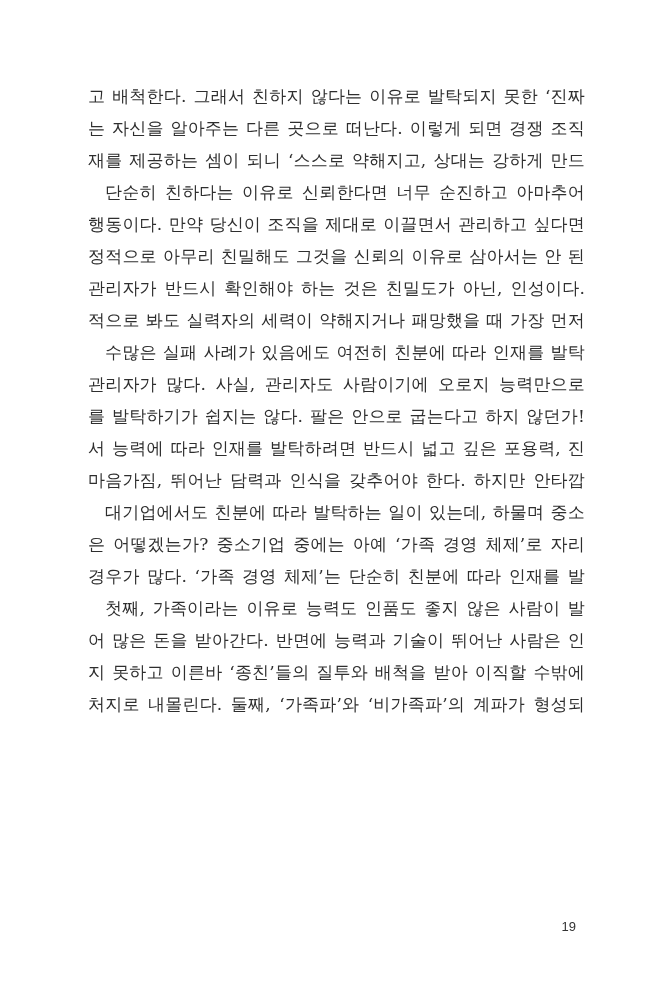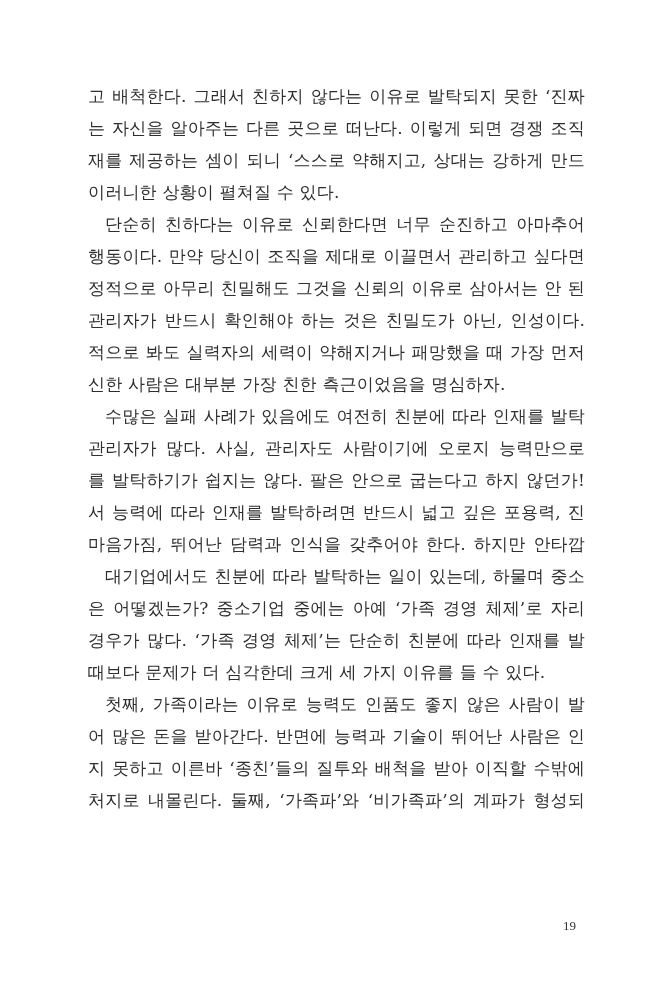--- a/index.html
+++ b/index.html
@@ -38,60 +38,57 @@
   .line.para-end {
     text-align-last: left;
   }
   .line.indent {
     text-indent: 17px;
   }
   .folio {
     position: absolute;
     right: 95px;
     bottom: 60px;
-    font-family: Liberation Serif, serif;
+    font-family: Liberation Sans, sans-serif;
     font-size: 13px;
     color: #333333;
   }
 </style>
 </head>
 <body>
 
 <div class="page">
   <div class="text-block">
 
     <div class="paragraph">
       <div class="line">고 배척한다. 그래서 친하지 않다는 이유로 발탁되지 못한 ‘진짜 인재’</div>
       <div class="line">는 자신을 알아주는 다른 곳으로 떠난다. 이렇게 되면 경쟁 조직에 인</div>
       <div class="line">재를 제공하는 셈이 되니 ‘스스로 약해지고, 상대는 강하게 만드는’ 아</div>
-      <div class="line para-end">이러니한 상황이 펼쳐질 수 있다.</div>
     </div>
 
     <div class="paragraph">
       <div class="line indent">단순히 친하다는 이유로 신뢰한다면 너무 순진하고 아마추어 같은</div>
       <div class="line">행동이다. 만약 당신이 조직을 제대로 이끌면서 관리하고 싶다면 감</div>
       <div class="line">정적으로 아무리 친밀해도 그것을 신뢰의 이유로 삼아서는 안 된다.</div>
       <div class="line">관리자가 반드시 확인해야 하는 것은 친밀도가 아닌, 인성이다. 역사</div>
       <div class="line">적으로 봐도 실력자의 세력이 약해지거나 패망했을 때 가장 먼저 배</div>
-      <div class="line para-end">신한 사람은 대부분 가장 친한 측근이었음을 명심하자.</div>
     </div>
 
     <div class="paragraph">
       <div class="line indent">수많은 실패 사례가 있음에도 여전히 친분에 따라 인재를 발탁하는</div>
       <div class="line">관리자가 많다. 사실, 관리자도 사람이기에 오로지 능력만으로 인재</div>
       <div class="line">를 발탁하기가 쉽지는 않다. 팔은 안으로 굽는다고 하지 않던가! 그래</div>
       <div class="line">서 능력에 따라 인재를 발탁하려면 반드시 넓고 깊은 포용력, 진실한</div>
       <div class="line">마음가짐, 뛰어난 담력과 인식을 갖추어야 한다. 하지만 안타깝게도</div>
     </div>
 
     <div class="paragraph">
       <div class="line indent">대기업에서도 친분에 따라 발탁하는 일이 있는데, 하물며 중소기업</div>
       <div class="line">은 어떻겠는가? 중소기업 중에는 아예 ‘가족 경영 체제’로 자리 잡은</div>
       <div class="line">경우가 많다. ‘가족 경영 체제’는 단순히 친분에 따라 인재를 발탁할</div>
-      <div class="line para-end">때보다 문제가 더 심각한데 크게 세 가지 이유를 들 수 있다.</div>
     </div>
 
     <div class="paragraph">
       <div class="line indent">첫째, 가족이라는 이유로 능력도 인품도 좋지 않은 사람이 발탁되</div>
       <div class="line">어 많은 돈을 받아간다. 반면에 능력과 기술이 뛰어난 사람은 인정받</div>
       <div class="line">지 못하고 이른바 ‘종친’들의 질투와 배척을 받아 이직할 수밖에 없는</div>
       <div class="line">처지로 내몰린다. 둘째, ‘가족파’와 ‘비가족파’의 계파가 형성되어 조</div>
     </div>
 
   </div>

